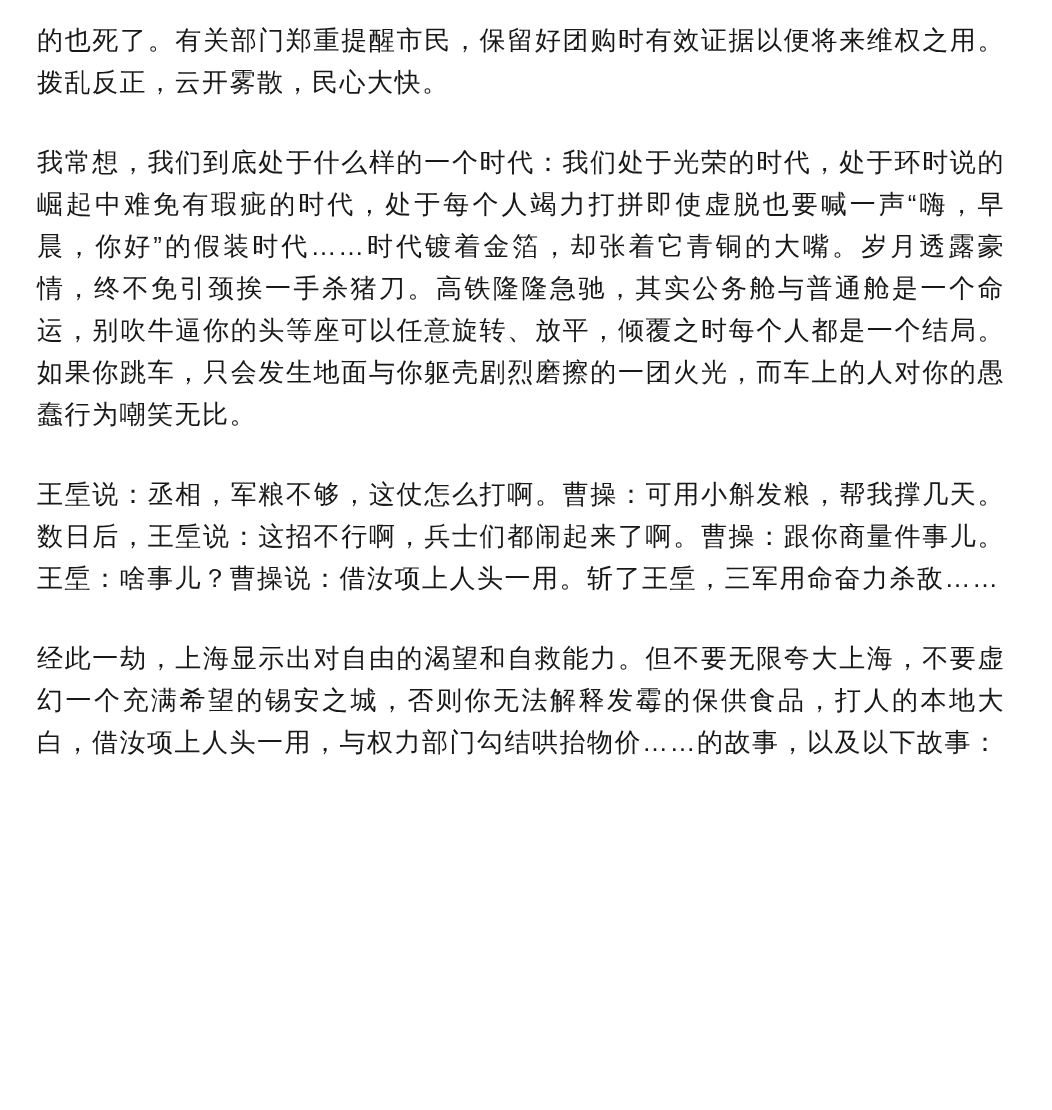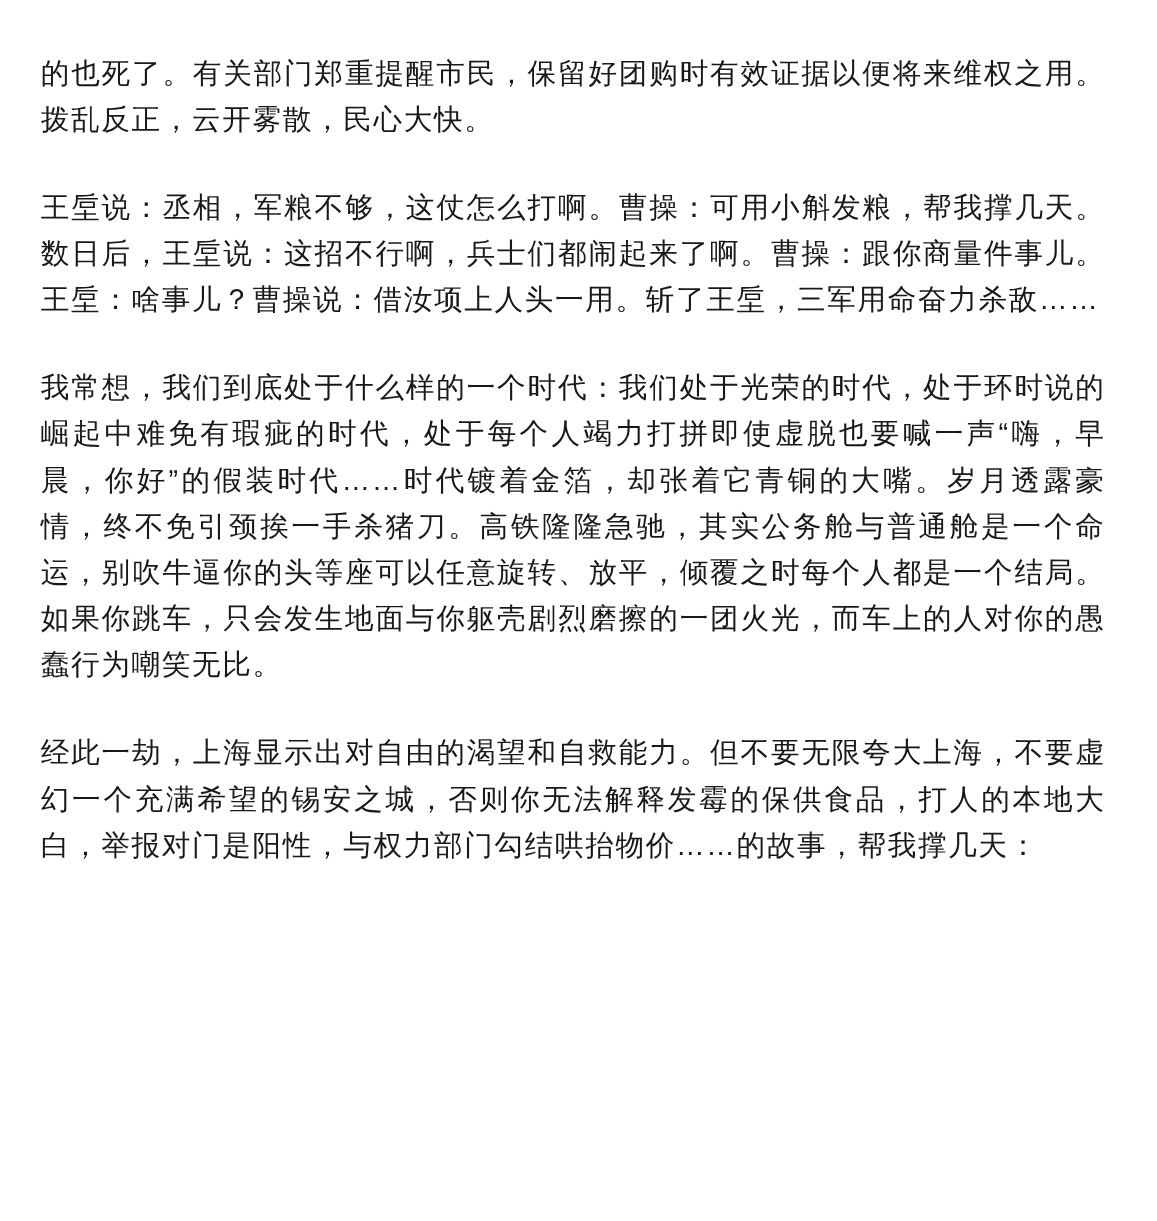--- a/index.html
+++ b/index.html
@@ -10,21 +10,20 @@
     width: 1052px;
     min-height: 1110px;
     background: #ffffff;
     font-family: "Liberation Sans", sans-serif;
     overflow-x: hidden;
   }
   .article {
     box-sizing: border-box;
     width: 1052px;
     padding: 19px 37px 40px 37px;
-    margin-top: 26px;
   }
   .para {
     margin: 0 0 38px 0;
     max-width: 968px;
     font-size: 26px;
     line-height: 42px;
     letter-spacing: 1.5px;
     color: #181818;
     text-align: justify;
     text-justify: inter-ideograph;
@@ -32,16 +31,16 @@
   }
   .para:last-child {
     margin-bottom: 0;
   }
 </style>
 </head>
 <body>
 
 <main class="article">
   <p class="para">的也死了。有关部门郑重提醒市民，保留好团购时有效证据以便将来维权之用。拨乱反正，云开雾散，民心大快。</p>
+  <p class="para">我常想，我们到底处于什么样的一个时代：我们处于光荣的时代，处于环时说的崛起中难免有瑕疵的时代，处于每个人竭力打拼即使虚脱也要喊一声“嗨，早晨，你好”的假装时代……时代镀着金箔，却张着它青铜的大嘴。岁月透露豪情，终不免引颈挨一手杀猪刀。高铁隆隆急驰，其实公务舱与普通舱是一个命运，别吹牛逼你的头等座可以任意旋转、放平，倾覆之时每个人都是一个结局。如果你跳车，只会发生地面与你躯壳剧烈磨擦的一团火光，而车上的人对你的愚蠢行为嘲笑无比。</p>
   <p class="para">王垕说：丞相，军粮不够，这仗怎么打啊。曹操：可用小斛发粮，帮我撑几天。数日后，王垕说：这招不行啊，兵士们都闹起来了啊。曹操：跟你商量件事儿。王垕：啥事儿？曹操说：借汝项上人头一用。斩了王垕，三军用命奋力杀敌……</p>
-  <p class="para">我常想，我们到底处于什么样的一个时代：我们处于光荣的时代，处于环时说的崛起中难免有瑕疵的时代，处于每个人竭力打拼即使虚脱也要喊一声“嗨，早晨，你好”的假装时代……时代镀着金箔，却张着它青铜的大嘴。岁月透露豪情，终不免引颈挨一手杀猪刀。高铁隆隆急驰，其实公务舱与普通舱是一个命运，别吹牛逼你的头等座可以任意旋转、放平，倾覆之时每个人都是一个结局。如果你跳车，只会发生地面与你躯壳剧烈磨擦的一团火光，而车上的人对你的愚蠢行为嘲笑无比。</p>
-  <p class="para">经此一劫，上海显示出对自由的渴望和自救能力。但不要无限夸大上海，不要虚幻一个充满希望的锡安之城，否则你无法解释发霉的保供食品，打人的本地大白，举报对门是阳性，与权力部门勾结哄抬物价……的故事，帮我撑几天：</p>
+  <p class="para">经此一劫，上海显示出对自由的渴望和自救能力。但不要无限夸大上海，不要虚幻一个充满希望的锡安之城，否则你无法解释发霉的保供食品，打人的本地大白，借汝项上人头一用，与权力部门勾结哄抬物价……的故事，以及以下故事：</p>
 </main>
 
 </body></html>

